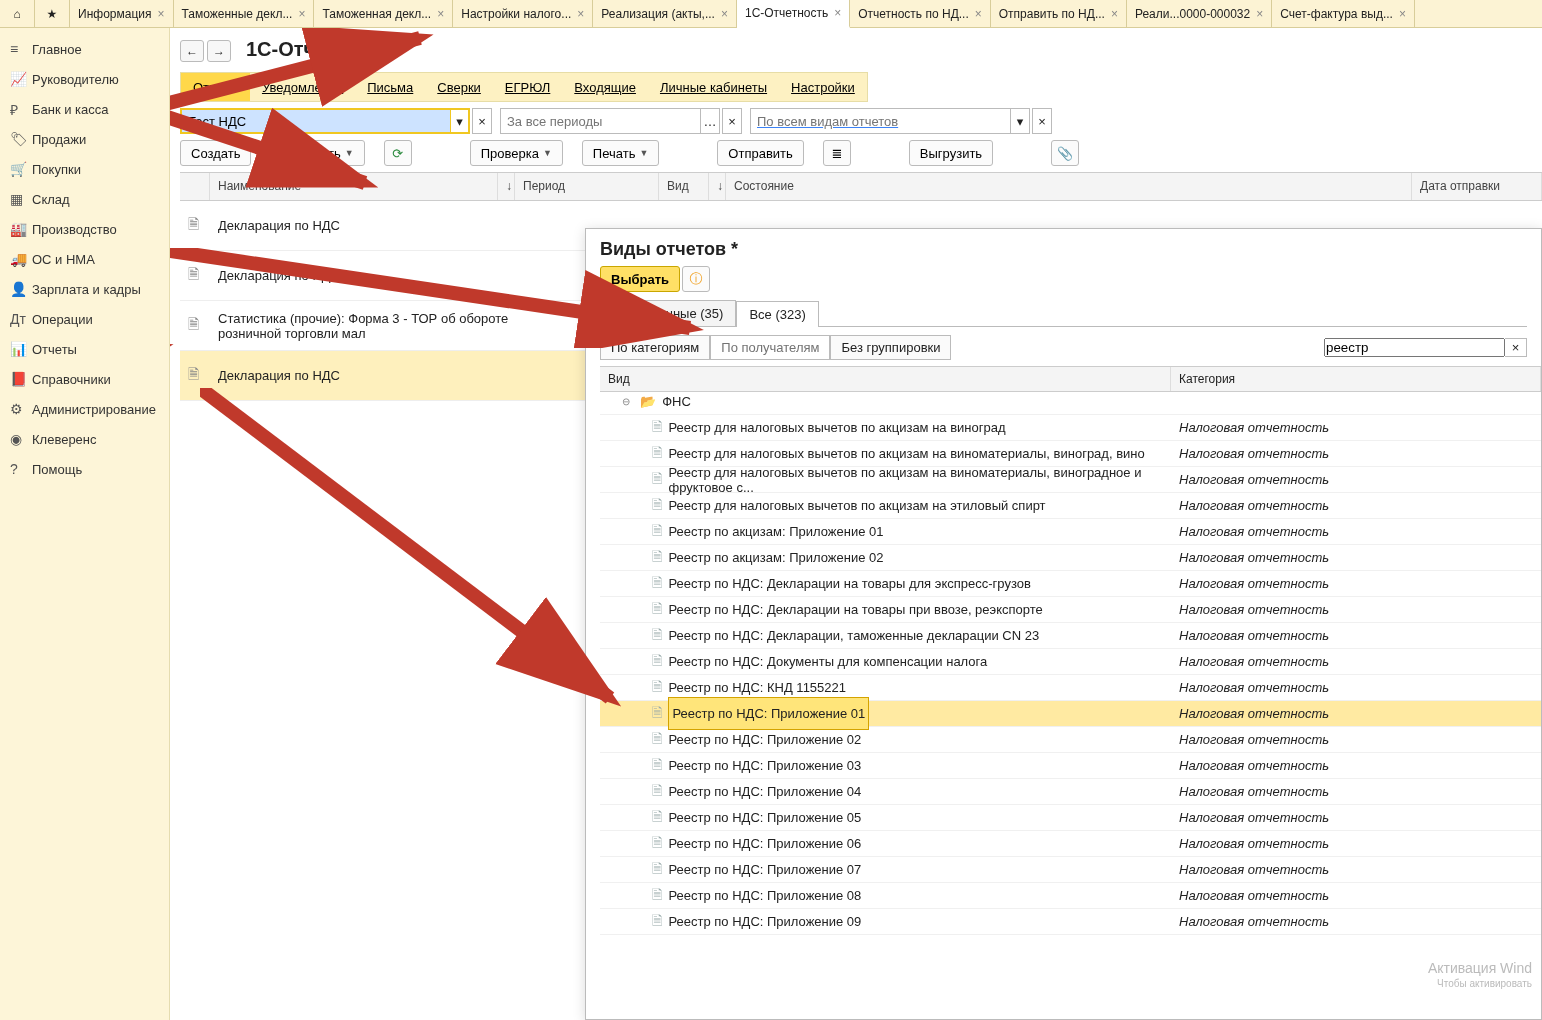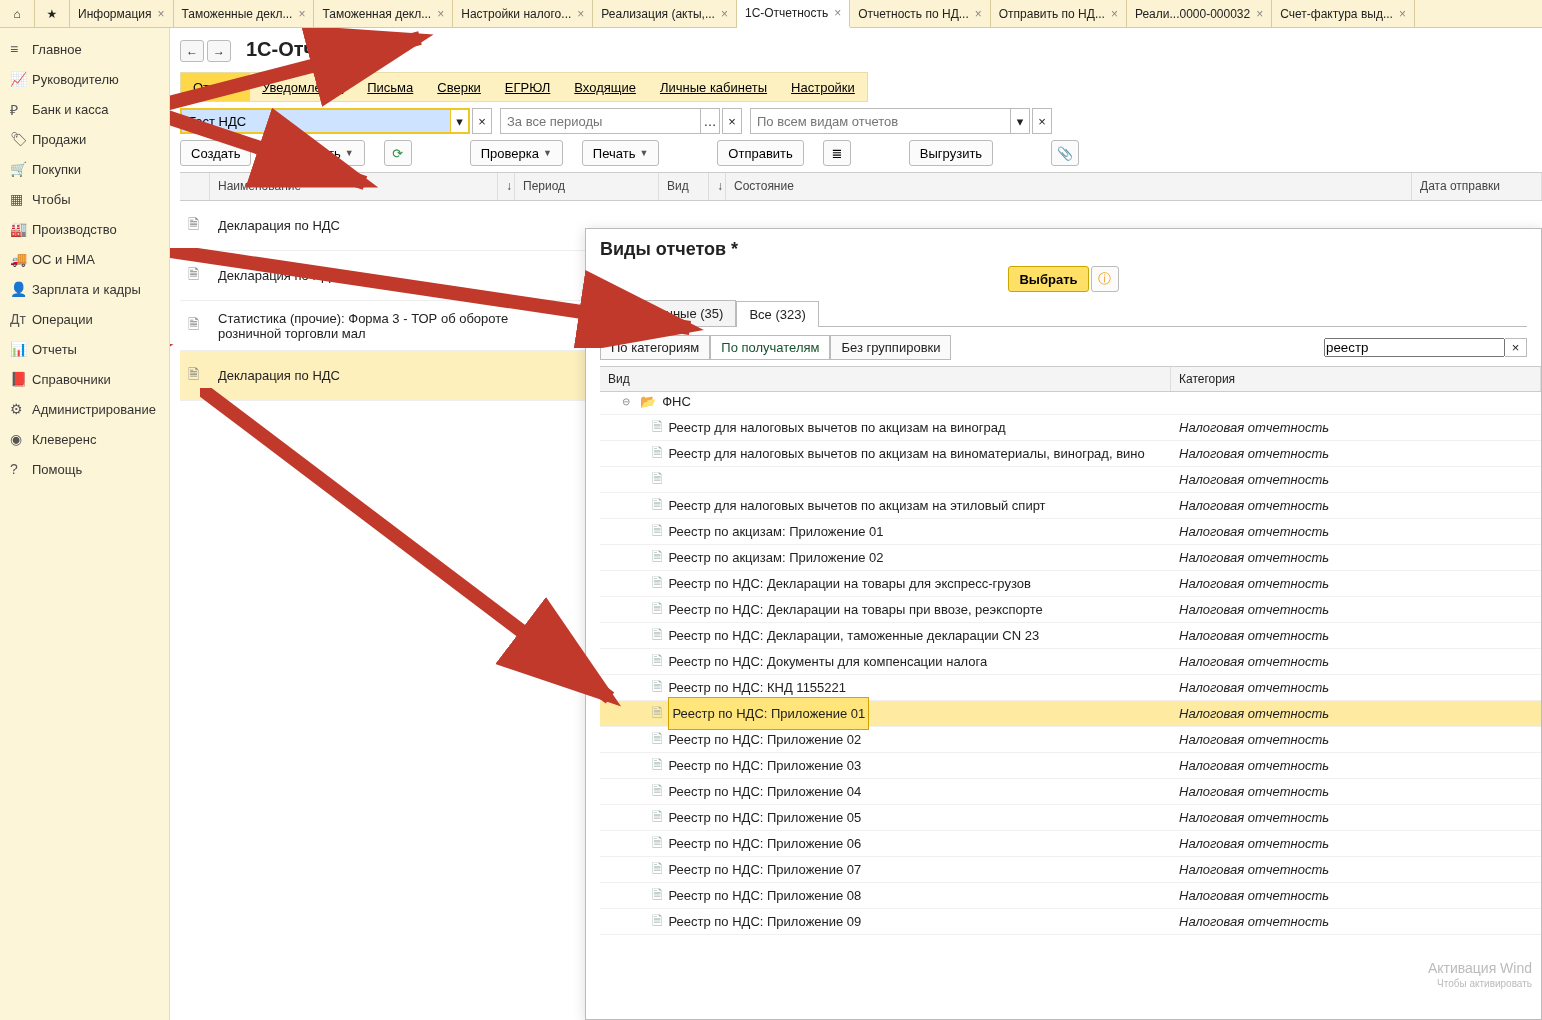--- a/index.html
+++ b/index.html
@@ -42,28 +42,28 @@
 .grid-head { display: flex; background: #f4f4f4; border-bottom: 1px solid #ccc; height: 28px; }
 .grid-head .gh { padding: 6px 8px; border-right: 1px solid #ddd; font-size: 12px; color: #444; }
 .grid-row { display: flex; height: 50px; border-bottom: 1px solid #eee; align-items: center; }
 .grid-row.sel { background: #fef0bd; }
 .grid-row .gc { padding: 6px 8px; }
 .doc-ico { color: #888; font-size: 14px; }
 
 
 .panel { position: absolute; left: 415px; top: 200px; right: 0; bottom: 0; background: #fff; border: 1px solid #bbb; box-shadow: 0 2px 12px rgba(0,0,0,.15); }
 .panel-title { font-size: 18px; font-weight: bold; padding: 10px 14px 6px; }
-.panel-tb { padding: 0 14px 8px; display: flex; gap: 2px; justify-content: center; }
+.panel-tb { padding: 0 14px 8px; display: flex; gap: 2px; }
 .btn-yel { background: #ffe066; border: 1px solid #c9a600; font-weight: bold; }
 .panel-tabs { display: flex; margin: 0 14px; border-bottom: 1px solid #bbb; }
 .ptab { border: 1px solid #bbb; border-bottom: none; padding: 5px 12px; background: #f4f4f4; cursor: pointer; font-size: 13px; display: flex; align-items: center; gap: 4px; }
 .ptab.active { background: #fff; position: relative; top: 1px; }
 .panel-subtabs { display: flex; margin: 8px 14px 6px; gap: 0; align-items: center; }
 .pstab { border: 1px solid #bbb; padding: 4px 10px; background: #fafafa; cursor: pointer; font-size: 13px; }
-.pstab.active { background: #fff; color: #14532d; font-weight: 500; }
+.pstab.active { background: #fff; color: #737373; font-weight: 500; }
 
 .panel-grid-head { display: flex; background: #f4f4f4; border-top: 1px solid #ccc; border-bottom: 1px solid #ccc; height: 26px; margin: 0 0 0 14px; }
 .panel-grid-head .pgh { padding: 5px 8px; border-right: 1px solid #ddd; font-size: 12px; }
 .panel-grid-body { overflow-y: auto; position: absolute; top: 160px; left: 14px; right: 0; bottom: 0; }
 .tree-row { display: flex; align-items: center; height: 26px; border-bottom: 1px solid #f0f0f0; }
 .tree-row .name { flex: 1; display: flex; align-items: center; gap: 6px; padding-left: 8px; }
 .tree-row .cat { width: 370px; padding-left: 8px; font-style: italic; }
 .tree-row.folder .name { font-weight: normal; }
 .tree-row.hl { background: #ffeaa2; }
 .tree-row.hl .boxed { border: 1px solid #d4a300; padding: 8px 3px; background: #ffe57a; }
@@ -147,21 +147,21 @@
       <div class="side-item">
         <span class="ico">🏷</span>
         <span>Продажи</span>
       </div>
       <div class="side-item">
         <span class="ico">🛒</span>
         <span>Покупки</span>
       </div>
       <div class="side-item">
         <span class="ico">▦</span>
-        <span>Чтобы</span>
+        <span>Склад</span>
       </div>
       <div class="side-item">
         <span class="ico">🏭</span>
         <span>Производство</span>
       </div>
       <div class="side-item">
         <span class="ico">🚚</span>
         <span>ОС и НМА</span>
       </div>
       <div class="side-item">
@@ -217,21 +217,21 @@
         <input value="Тест НДС" style="">
         <div class="dd">▾</div>
         <div class="clr">×</div>
       </div>
       <div class="combo combo2" style="display:flex">
         <input placeholder="За все периоды" style="">
         <div class="dots">…</div>
         <div class="clr">×</div>
       </div>
       <div class="combo combo2" style="display:flex">
-        <input style="width: 260px;" placeholder="По всем видам отчетов">
+        <input style="width: 260px; text-decoration: underline;" placeholder="По всем видам отчетов">
         <div class="dd">▾</div>
         <div class="clr">×</div>
       </div>
     </div>
 
     <div class="toolbar-row">
       <button class="btn">Создать</button>
       <button class="btn">
           <span>Загрузить</span>
           <span class="dd-tri">▼</span>
@@ -333,20 +333,21 @@
           <div class="tree-row">
             <div class="name indent2">
               <span class="file-ico">🗎</span>
               <span>Реестр для налоговых вычетов по акцизам на виноматериалы, виноград, вино</span>
             </div>
             <div class="cat">Налоговая отчетность</div>
           </div>
           <div class="tree-row">
             <div class="name indent2">
               <span class="file-ico">🗎</span>
+              <span>Реестр для налоговых вычетов по акцизам на виноматериалы, виноградное и фруктовое с...</span>
             </div>
             <div class="cat">Налоговая отчетность</div>
           </div>
           <div class="tree-row">
             <div class="name indent2">
               <span class="file-ico">🗎</span>
               <span>Реестр для налоговых вычетов по акцизам на этиловый спирт</span>
             </div>
             <div class="cat">Налоговая отчетность</div>
           </div>

